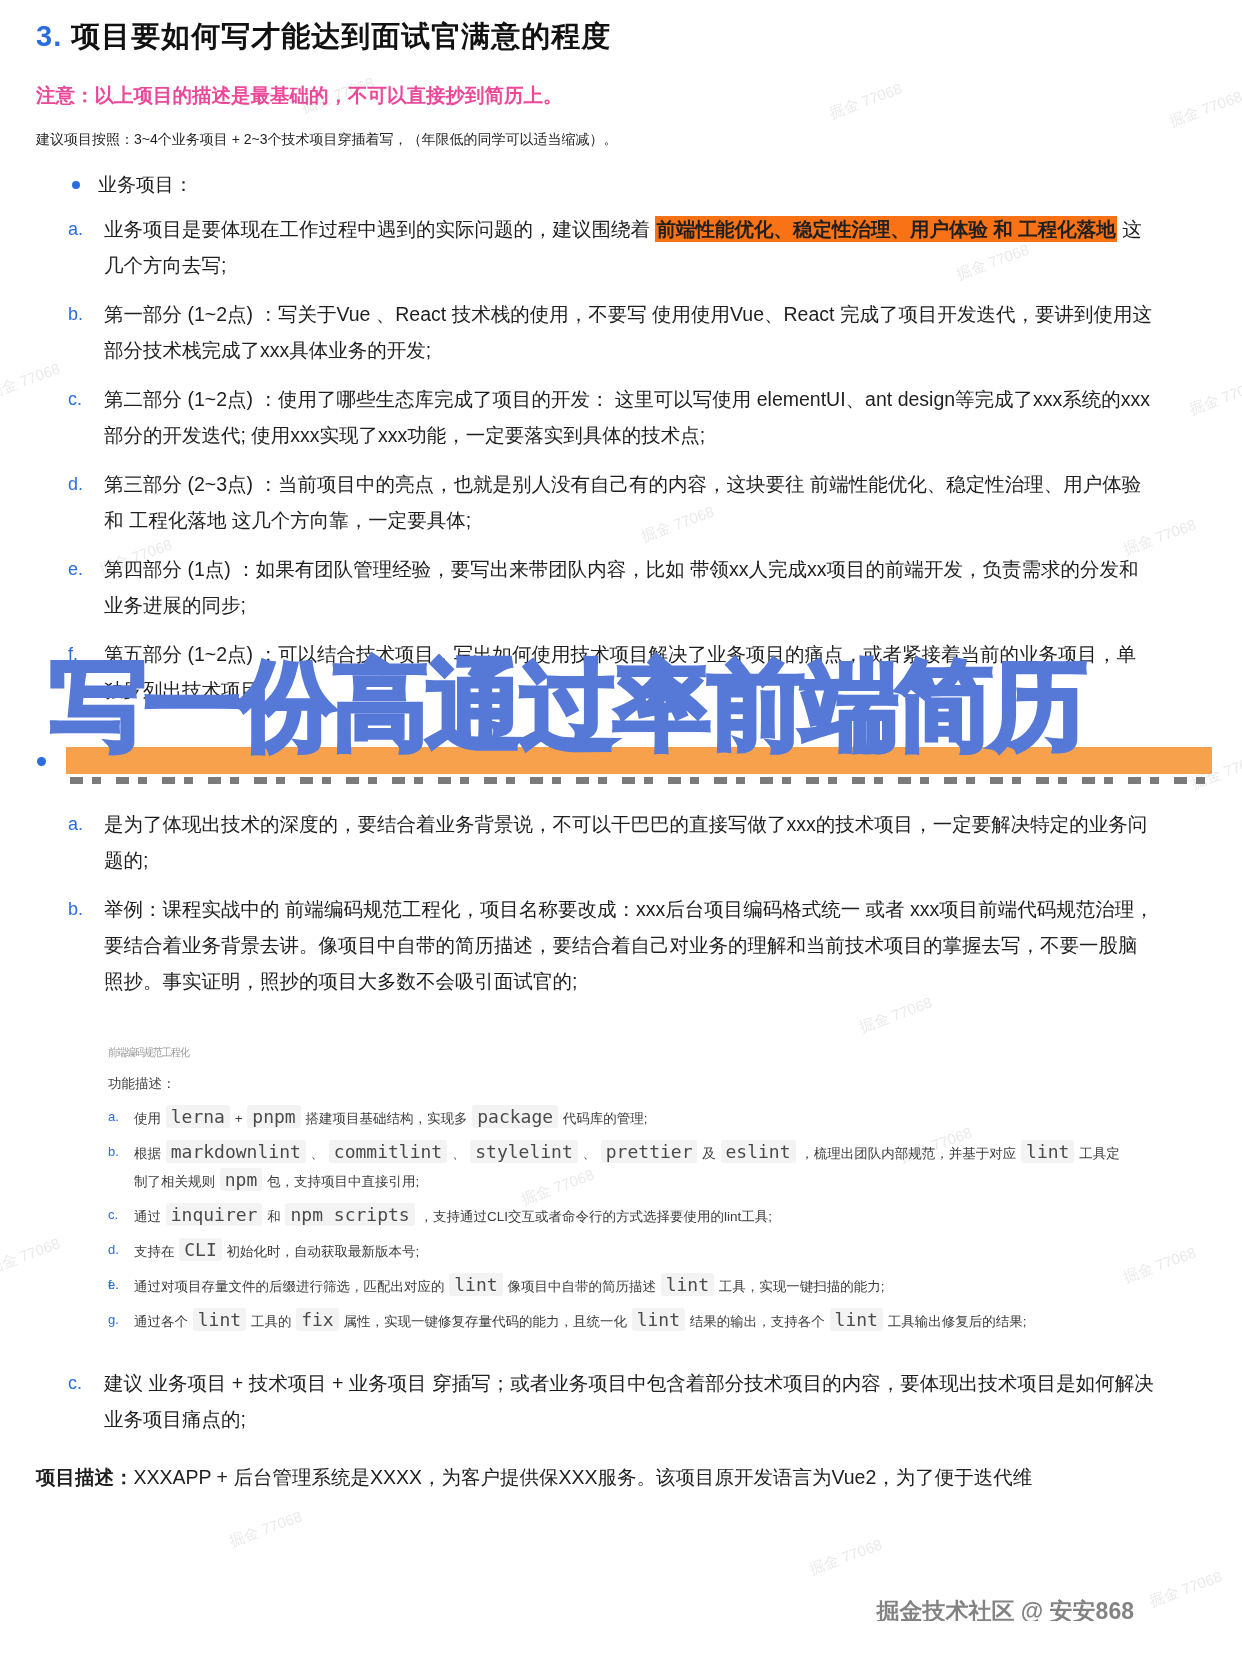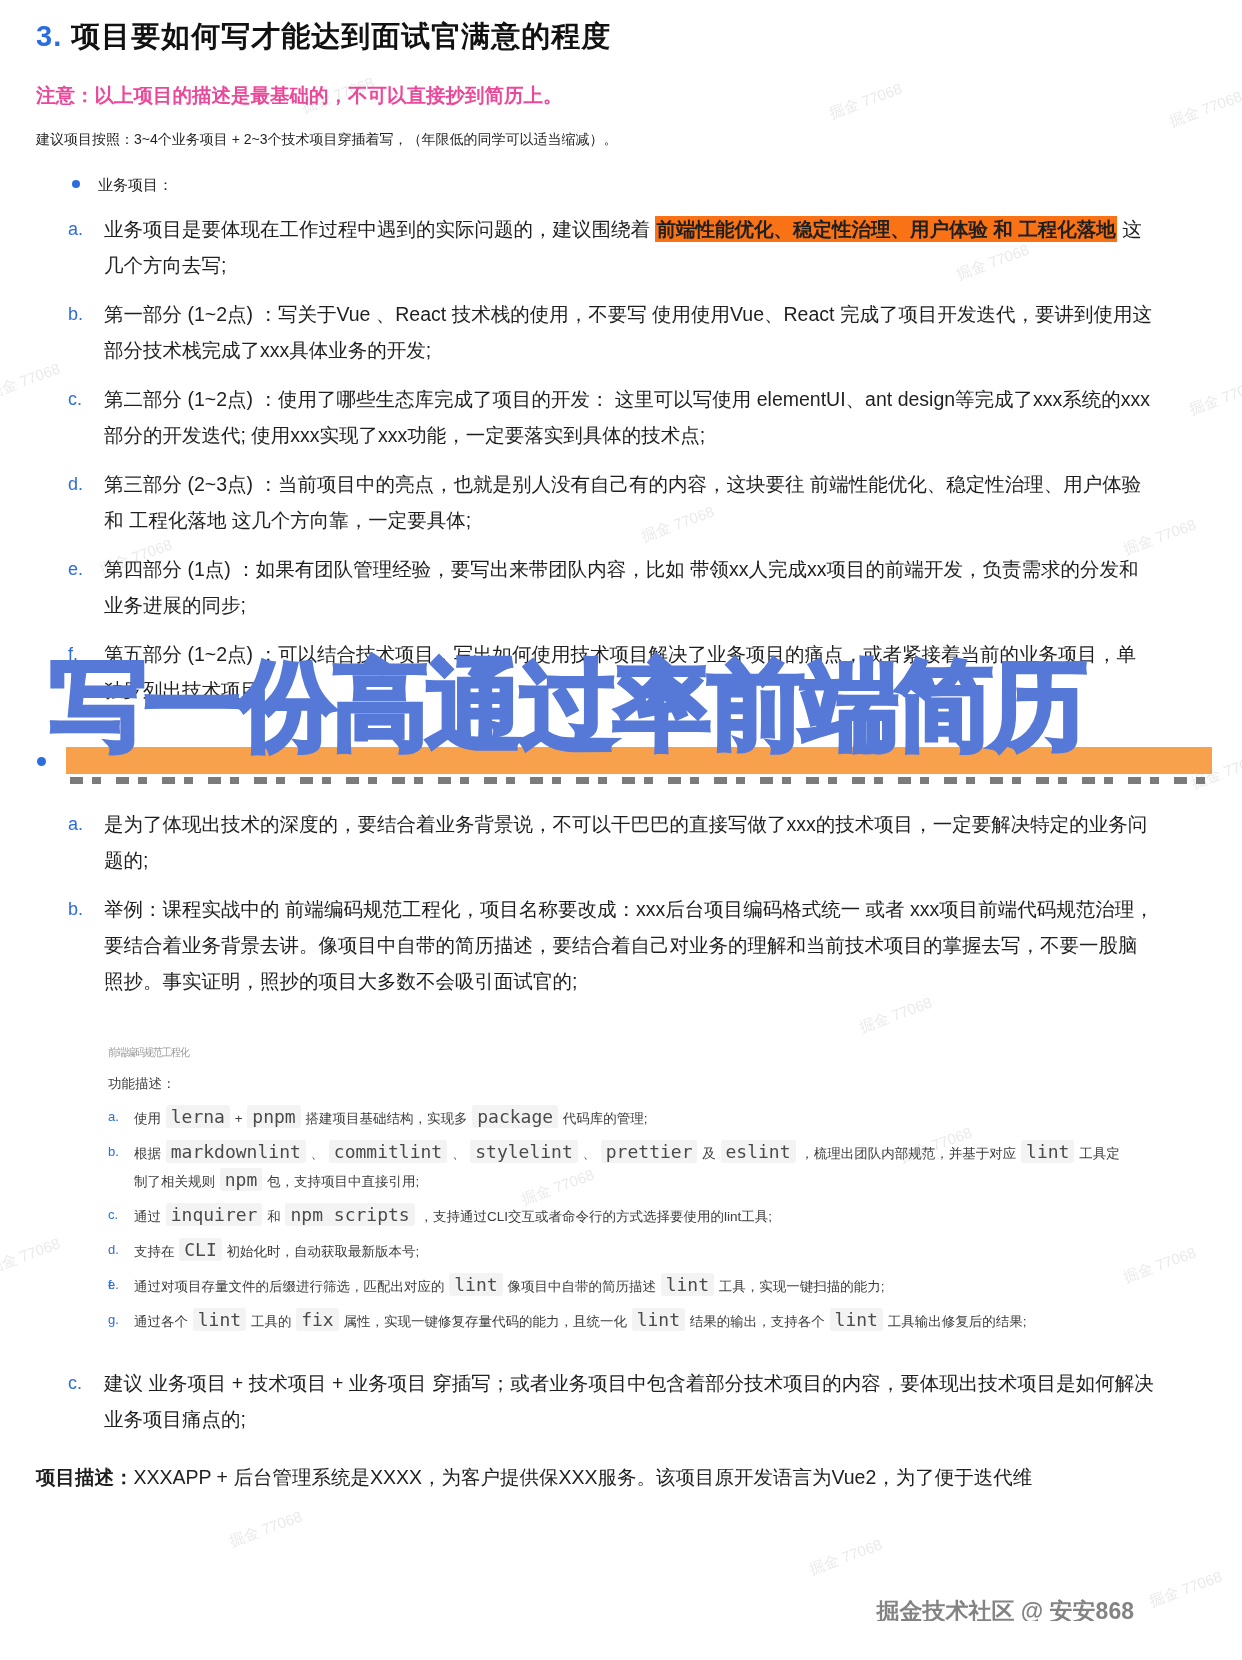--- a/index.html
+++ b/index.html
@@ -3,21 +3,21 @@
 <meta charset="utf-8">
 <style>
   html,body{margin:0;padding:0;background:#ffffff;}
   .page{position:relative;width:1242px;height:1621px;overflow:hidden;background:#fff;
         font-family:"Liberation Sans",sans-serif;color:#1f1f1f;}
   .content{position:relative;z-index:1;padding:18px 88px 0 36px;}
   h1{font-size:29px;line-height:36px;font-weight:700;margin:0;letter-spacing:1px;color:#111;}
   .blue{color:#2b6cdf;}
   .note{margin:28px 0 0;font-size:19.5px;line-height:26px;font-weight:700;color:#ec4899;}
   .sugg{margin:18px 0 0;font-size:14px;line-height:26px;}
-  .bullet{margin:20px 0 0 36px;font-size:15px;line-height:26px;}
+  .bullet{margin:20px 0 0 36px;font-size:19px;line-height:26px;}
   .dot{display:inline-block;width:8px;height:8px;border-radius:50%;background:#2b6cdf;
        margin-right:18px;vertical-align:2px;}
   .litem{position:relative;margin:13px 0 0 32px;padding-left:36px;font-size:19.5px;line-height:36px;}
   .litem .marker{position:absolute;left:0;top:0;color:#2b6cdf;font-size:18px;}
   .hl{background:#f97316;font-weight:700;padding:2px 1px;}
   .spacer-a{margin-top:98px;}
   
   .quote{margin:46px 30px 0 72px;color:#3d3d3d;}
   .q-title{font-size:11px;color:#9a9a9a;letter-spacing:-1px;filter:blur(0.6px);
            transform:scaleX(.9);transform-origin:left;margin-bottom:8px;}

